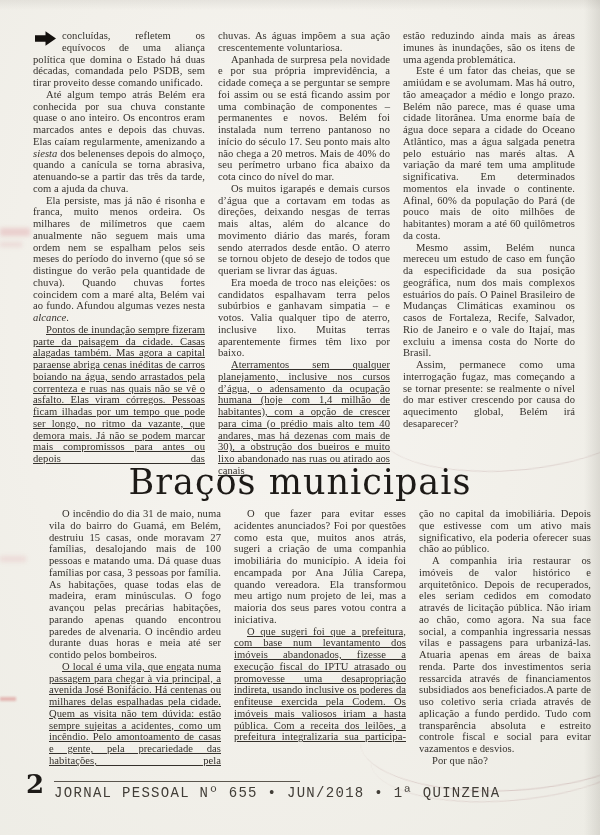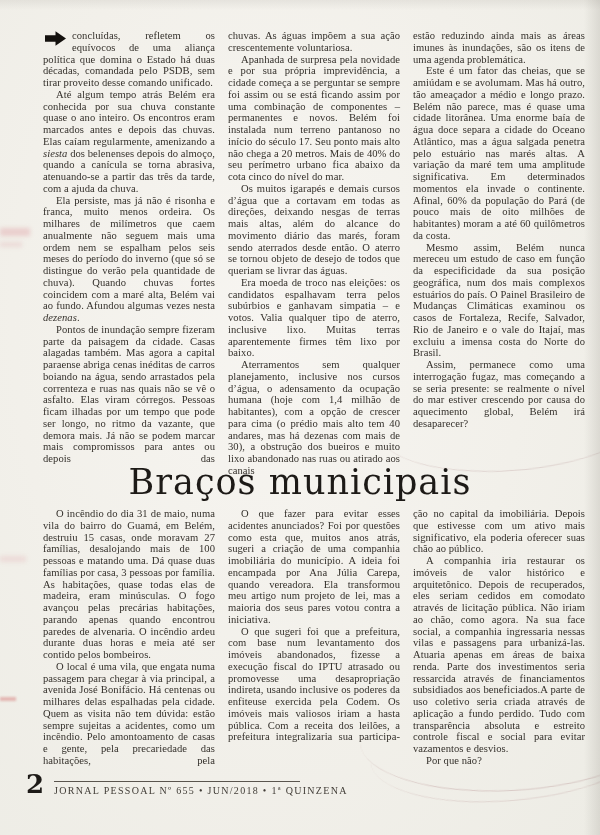--- a/index.html
+++ b/index.html
@@ -29,37 +29,37 @@
   .streak-c{left:0;top:556px;width:26px;height:6px;background:rgba(220,140,150,0.20);filter:blur(2px);}
   .streak-d{left:0;top:697px;width:16px;height:4px;background:rgba(205,80,80,0.35);filter:blur(1px);}
   .scratch-a{right:-40px;top:380px;width:260px;height:90px;border-radius:50%;
     border-bottom:1px solid rgba(190,160,160,0.35);transform:rotate(-4deg);filter:blur(0.4px);}
   .scratch-b{right:-60px;top:680px;width:300px;height:110px;border-radius:50%;
     border-bottom:1px solid rgba(185,150,150,0.40);transform:rotate(-3deg);filter:blur(0.4px);}
   .scratch-c{right:-50px;top:700px;width:280px;height:100px;border-radius:50%;
     border-bottom:1px solid rgba(185,150,150,0.28);transform:rotate(-5deg);filter:blur(0.5px);}
 
   .section{
-    position:absolute;left:43px;width:542px;
+    position:absolute;left:33px;width:542px;
     display:flex;gap:13px;
   }
   .section-top{top:30px;height:430px;}
-  .section-bottom{top:508px;height:264px;}
+  .section-bottom{top:508px;height:264px;margin-left:16px;}
   .col{flex:1 1 0;min-width:0;}
   .col p{
     margin:0;
     font-size:10.6px;
     line-height:11.75px;
     text-align:justify;
     text-indent:13px;
     color:#34302b;
     letter-spacing:0.05px;
   }
   .col p.noindent{text-indent:0;}
-  .col p.flush{text-align-last:justify;}
+  .col p.flush{text-align-last:justify;text-decoration:underline;}
   .cont-arrow{float:left;margin:1px 6px 0 2px;line-height:0;}
   .cont-arrow svg{display:block;}
 
   .headline{
     position:absolute;top:462px;left:0;width:100%;
     text-align:center;
     font-family:"DejaVu Serif","Liberation Serif",serif;
     font-weight:400;
     font-size:35px;
     letter-spacing:1px;
@@ -77,22 +77,22 @@
     line-height:24px;
     color:#1d1a17;
   }
   .footer-divider{
     width:1px;height:17px;background:#5a554e;
     margin:2px 6px 0 4px;
   }
   .footer-info{flex:1;}
   .footer-rule{border-top:1.2px solid #5a554e;width:246px;margin-top:9px;}
   .footer-text{
-    font-family:Liberation Serif, serif;
-    font-size:10px;
+    font-family:Liberation Mono, monospace;
+    font-size:14px;
     letter-spacing:1.3px;
     color:#413d37;
     margin-top:3px;
     white-space:nowrap;
   }
 </style>
 </head>
 <body>
 
 <div class="page">
@@ -106,35 +106,35 @@
   <div class="artifact scratch-c"></div>
 
   <div class="section section-top">
     <div class="col">
         <p class="noindent"><span class="cont-arrow">
             <svg width="21" height="15" viewBox="0 0 26 18">
               <path d="M0 5 L13 5 L13 0 L26 9 L13 18 L13 13 L0 13 Z" fill="#14110e"></path>
             </svg>
           </span>concluídas, refletem os equívocos de uma aliança política que domina o Estado há duas décadas, comandada pelo PSDB, sem tirar proveito desse comando unificado.</p>
         <p>Até algum tempo atrás Belém era conhecida por sua chuva constante quase o ano inteiro. Os encontros eram marcados antes e depois das chuvas. Elas caíam regularmente, amenizando a <i>siesta</i> dos belenenses depois do almoço, quando a canícula se torna abrasiva, atenuando-se a partir das três da tarde, com a ajuda da chuva.</p>
-        <p>Ela persiste, mas já não é risonha e franca, muito menos ordeira. Os milhares de milímetros que caem anualmente não seguem mais uma ordem nem se espalham pelos seis meses do período do inverno (que só se distingue do verão pela quantidade de chuva). Quando chuvas fortes coincidem com a maré alta, Belém vai ao fundo. Afundou algumas vezes nesta <i>dezenas</i>.</p>
+        <p>Ela persiste, mas já não é risonha e franca, muito menos ordeira. Os milhares de milímetros que caem anualmente não seguem mais uma ordem nem se espalham pelos seis meses do período do inverno (que só se distingue do verão pela quantidade de chuva). Quando chuvas fortes coincidem com a maré alta, Belém vai ao fundo. Afundou algumas vezes nesta <i>alcance</i>.</p>
         <p class="flush">Pontos de inundação sempre fizeram parte da paisagem da cidade. Casas alagadas também. Mas agora a capital paraense abriga cenas inéditas de carros boiando na água, sendo arrastados pela correnteza e ruas nas quais não se vê o asfalto. Elas viram córregos. Pessoas ficam ilhadas por um tempo que pode ser longo, no ritmo da vazante, que demora mais. Já não se podem marcar mais compromissos para antes ou depois das</p>
       </div>
     <div class="col">
         <p class="noindent">chuvas. As águas impõem a sua ação crescentemente voluntariosa.</p>
         <p>Apanhada de surpresa pela novidade e por sua própria imprevidência, a cidade começa a se perguntar se sempre foi assim ou se está ficando assim por uma combinação de componentes – permanentes e novos. Belém foi instalada num terreno pantanoso no início do século 17. Seu ponto mais alto não chega a 20 metros. Mais de 40% do seu perímetro urbano fica abaixo da cota cinco do nível do mar.</p>
         <p>Os muitos igarapés e demais cursos d’água que a cortavam em todas as direções, deixando nesgas de terras mais altas, além do alcance do movimento diário das marés, foram sendo aterrados desde então. O aterro se tornou objeto de desejo de todos que queriam se livrar das águas.</p>
         <p>Era moeda de troco nas eleições: os candidatos espalhavam terra pelos subúrbios e ganhavam simpatia – e votos. Valia qualquer tipo de aterro, inclusive lixo. Muitas terras aparentemente firmes têm lixo por baixo.</p>
         <p class="flush">Aterramentos sem qualquer planejamento, inclusive nos cursos d’água, o adensamento da ocupação humana (hoje com 1,4 milhão de habitantes), com a opção de crescer para cima (o prédio mais alto tem 40 andares, mas há dezenas com mais de 30), a obstrução dos bueiros e muito lixo abandonado nas ruas ou atirado aos canais</p>
       </div>
     <div class="col">
         <p class="noindent">estão reduzindo ainda mais as áreas imunes às inundações, são os itens de uma agenda problemática.</p>
         <p>Este é um fator das cheias, que se amiúdam e se avolumam. Mas há outro, tão ameaçador a médio e longo prazo. Belém não parece, mas é quase uma cidade litorânea. Uma enorme baía de água doce separa a cidade do Oceano Atlântico, mas a água salgada penetra pelo estuário nas marés altas. A variação da maré tem uma amplitude significativa. Em determinados momentos ela invade o continente. Afinal, 60% da população do Pará (de pouco mais de oito milhões de habitantes) moram a até 60 quilômetros da costa.</p>
         <p>Mesmo assim, Belém nunca mereceu um estudo de caso em função da especificidade da sua posição geográfica, num dos mais complexos estuários do país. O Painel Brasileiro de Mudanças Climáticas examinou os casos de Fortaleza, Recife, Salvador, Rio de Janeiro e o vale do Itajaí, mas excluiu a imensa costa do Norte do Brasil.</p>
-        <p>Assim, permanece como uma interrogação fugaz, mas começando a se seria presente: se realmente o nível do mar estiver crescendo por causa do aquecimento global, Belém irá desaparecer?</p>
+        <p>Assim, permanece como uma interrogação fugaz, mas começando a se tornar presente: se realmente o nível do mar estiver crescendo por causa do aquecimento global, Belém irá desaparecer?</p>
       </div>
   </div>
 
   <div class="headline">Braços municipais</div>
 
   <div class="section section-bottom">
     <div class="col">
         <p>O incêndio do dia 31 de maio, numa vila do bairro do Guamá, em Belém, destruiu 15 casas, onde moravam 27 famílias, desalojando mais de 100 pessoas e matando uma. Dá quase duas famílias por casa, 3 pessoas por família. As habitações, quase todas elas de madeira, eram minúsculas. O fogo avançou pelas precárias habitações, parando apenas quando encontrou paredes de alvenaria. O incêndio ardeu durante duas horas e meia até ser contido pelos bombeiros.</p>
         <p class="flush">O local é uma vila, que engata numa passagem para chegar à via principal, a avenida José Bonifácio. Há centenas ou milhares delas espalhadas pela cidade. Quem as visita não tem dúvida: estão sempre sujeitas a acidentes, como um incêndio. Pelo amontoamento de casas e gente, pela precariedade das habitações, pela</p>
       </div>

